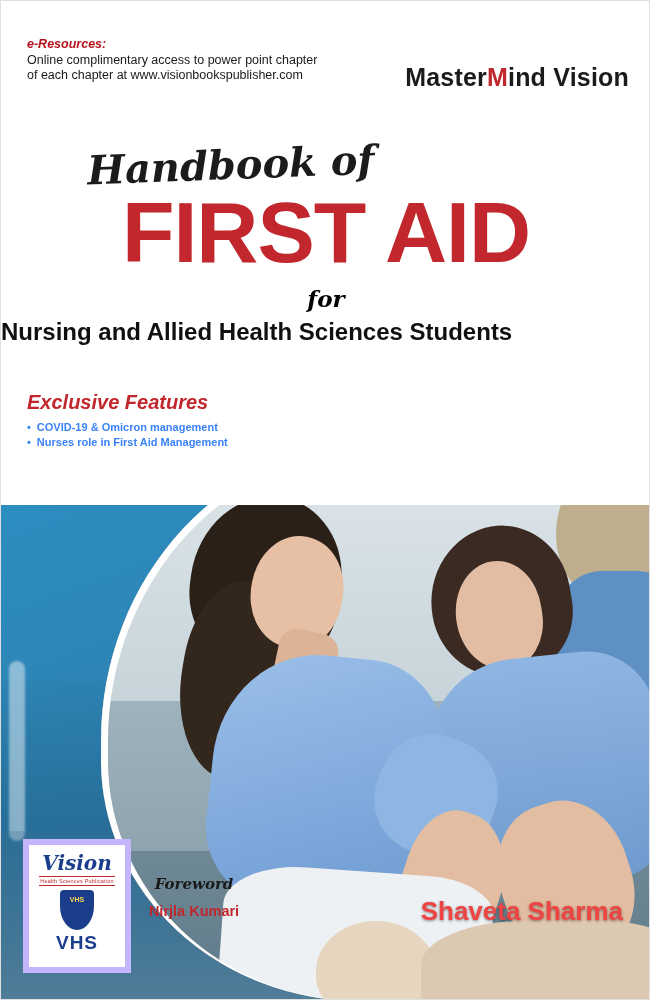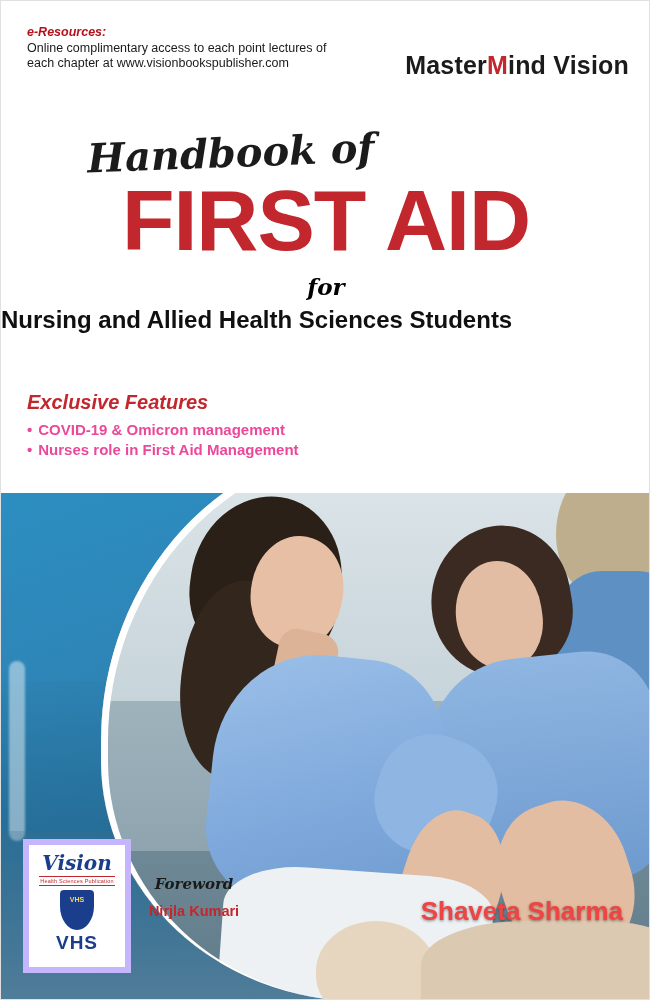--- a/index.html
+++ b/index.html
@@ -14,21 +14,21 @@
     overflow: hidden;
     background: #ffffff;
     font-family: "Liberation Sans", sans-serif;
     border: 1px solid #e0e0e0;
     box-sizing: border-box;
   }
 
   
   .top-band {
     position: absolute;
-    left: 0; top: 0;
+    left: 0; top: 12px;
     width: 650px; height: 492px;
     background: #ffffff;
     z-index: 5;
   }
 
   
   .eres {
     position: absolute;
     left: 26px; top: 24px;
     width: 300px;
@@ -117,23 +117,23 @@
     font-size: 20px;
     font-weight: bold;
     font-style: italic;
     color: #c1272d;
     margin-bottom: 6px;
     margin-top: 20px;
   }
   .features-list {
     margin: 0; padding: 0;
     list-style: none;
-    font-size: 15px;
-    font-weight: bold;
-    color: #ec4899;
+    font-size: 11px;
+    font-weight: bold;
+    color: #3b82f6;
     line-height: 1.35;
   }
   .features-list li::before {
     content: "\2022";
     margin-right: 6px;
   }
 
   
   .photo-area {
     position: absolute;
@@ -373,21 +373,21 @@
 </style>
 </head>
 <body>
 
 <div class="cover">
 
   <div class="top-band">
 
     <div class="eres">
       <div class="eres-title">e-Resources:</div>
-      <div class="eres-text">Online complimentary access to each point lectures of each chapter at www.visionbookspublisher.com</div>
+      <div class="eres-text">Online complimentary access to power point chapter of each chapter at www.visionbookspublisher.com</div>
     </div>
 
     <div class="series">
       <span>Master</span><span class="m-red">M</span><span>ind Vision</span>
     </div>
 
     <div class="handbook">Handbook of</div>
     <div class="title-main">FIRST AID</div>
     <div class="title-for">for</div>
     <div class="subtitle">Nursing and Allied Health Sciences Students</div>

